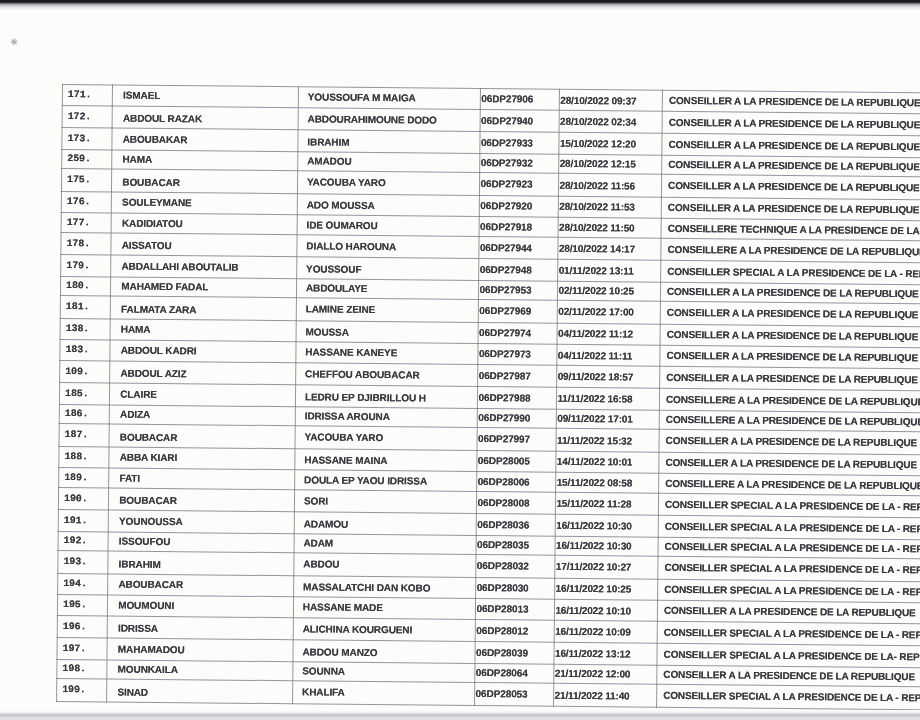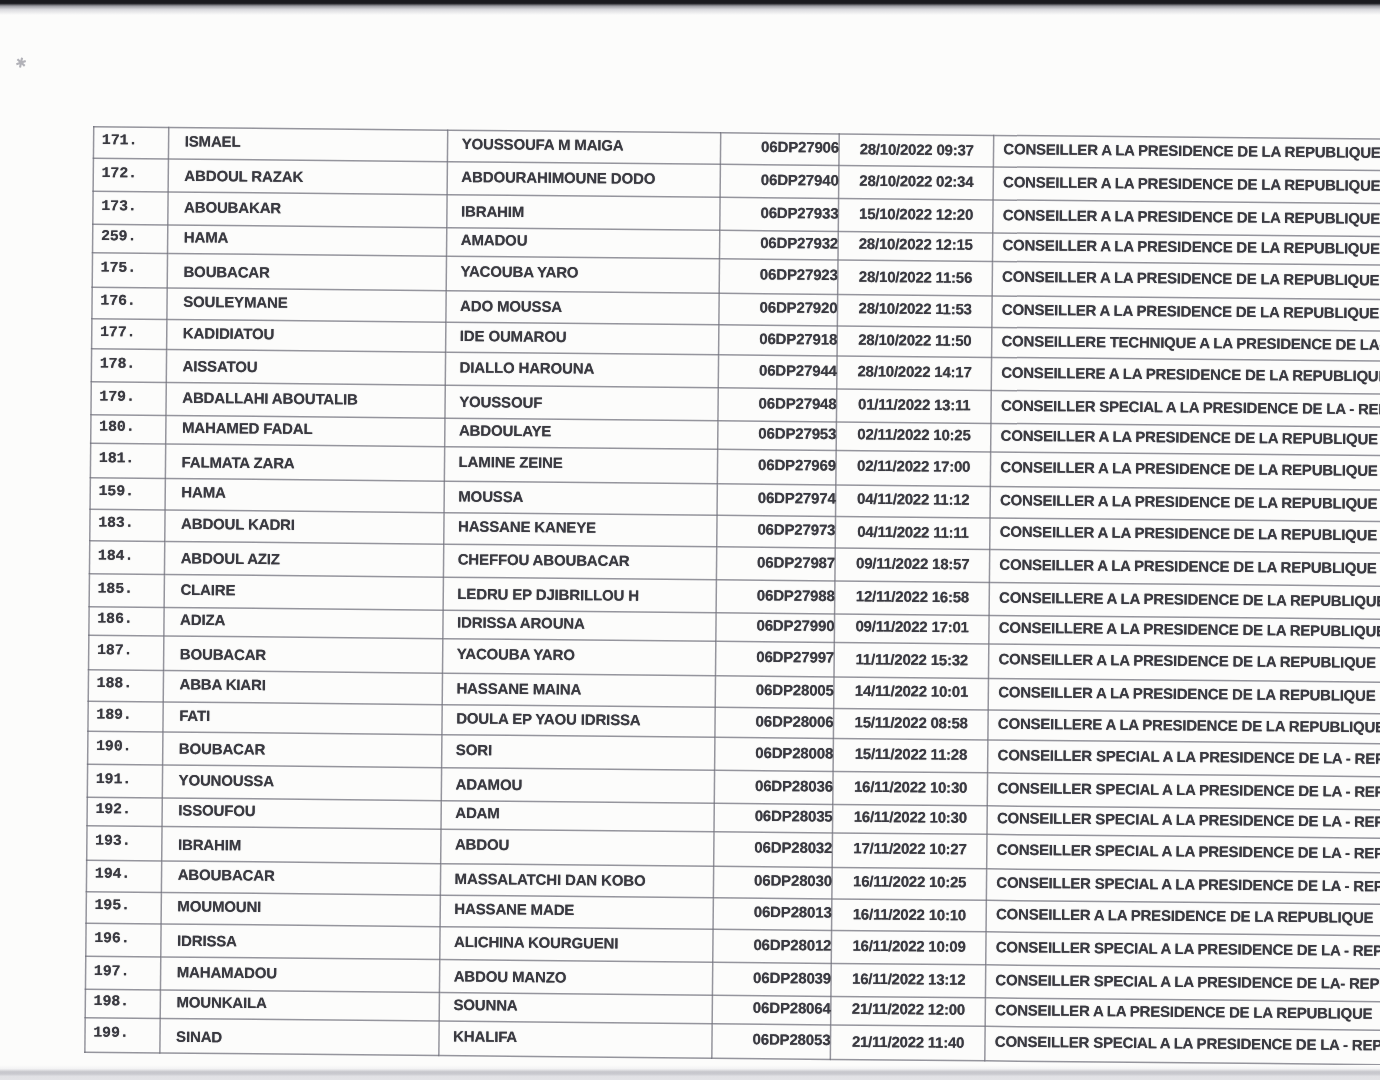--- a/index.html
+++ b/index.html
@@ -41,22 +41,22 @@
     font-size:10px;font-weight:700;
     color:#3a3a41;
     text-shadow:0 0 0.5px rgba(58,58,64,0.8);
     letter-spacing:-0.1px;
     white-space:nowrap;overflow:visible;
     padding:0;vertical-align:middle;
   }
   td.c0{width:43px;padding-left:5px;font-family:Liberation Mono, monospace;}
   td.c1{width:170px;padding-left:10px;}
   td.c2{width:168px;padding-left:9px;}
-  td.c3{width:76px;text-align:right;}
-  td.c4{width:99px;text-align:center;letter-spacing:-0.15px;}
+  td.c3{width:76px;text-align:left;}
+  td.c4{width:99px;text-align:left;letter-spacing:-0.15px;}
   td.c5{width:377px;padding-left:6px;letter-spacing:-0.15px;}
   
   tr:nth-child(3n+2) td.c1{padding-top:3px;}
   tr:nth-child(3n) td.c2{padding-top:2px;}
   tr:nth-child(4n+1) td.c4{padding-top:1px;}
 </style>
 </head>
 <body>
 
 <div class="page">
@@ -148,49 +148,49 @@
           </tr>
           <tr>
             <td class="c0">181.</td>
             <td class="c1">FALMATA ZARA</td>
             <td class="c2">LAMINE ZEINE</td>
             <td class="c3">06DP27969</td>
             <td class="c4">02/11/2022 17:00</td>
             <td class="c5">CONSEILLER A LA PRESIDENCE DE LA REPUBLIQUE</td>
           </tr>
           <tr>
-            <td class="c0">159.</td>
+            <td class="c0">138.</td>
             <td class="c1">HAMA</td>
             <td class="c2">MOUSSA</td>
             <td class="c3">06DP27974</td>
             <td class="c4">04/11/2022 11:12</td>
             <td class="c5">CONSEILLER A LA PRESIDENCE DE LA REPUBLIQUE</td>
           </tr>
           <tr>
             <td class="c0">183.</td>
             <td class="c1">ABDOUL KADRI</td>
             <td class="c2">HASSANE KANEYE</td>
             <td class="c3">06DP27973</td>
             <td class="c4">04/11/2022 11:11</td>
             <td class="c5">CONSEILLER A LA PRESIDENCE DE LA REPUBLIQUE</td>
           </tr>
           <tr>
-            <td class="c0">184.</td>
+            <td class="c0">109.</td>
             <td class="c1">ABDOUL AZIZ</td>
             <td class="c2">CHEFFOU ABOUBACAR</td>
             <td class="c3">06DP27987</td>
             <td class="c4">09/11/2022 18:57</td>
             <td class="c5">CONSEILLER A LA PRESIDENCE DE LA REPUBLIQUE</td>
           </tr>
           <tr>
             <td class="c0">185.</td>
             <td class="c1">CLAIRE</td>
             <td class="c2">LEDRU EP DJIBRILLOU H</td>
             <td class="c3">06DP27988</td>
-            <td class="c4">12/11/2022 16:58</td>
+            <td class="c4">11/11/2022 16:58</td>
             <td class="c5">CONSEILLERE A LA PRESIDENCE DE LA REPUBLIQUE</td>
           </tr>
           <tr>
             <td class="c0">186.</td>
             <td class="c1">ADIZA</td>
             <td class="c2">IDRISSA AROUNA</td>
             <td class="c3">06DP27990</td>
             <td class="c4">09/11/2022 17:01</td>
             <td class="c5">CONSEILLERE A LA PRESIDENCE DE LA REPUBLIQUE</td>
           </tr>

